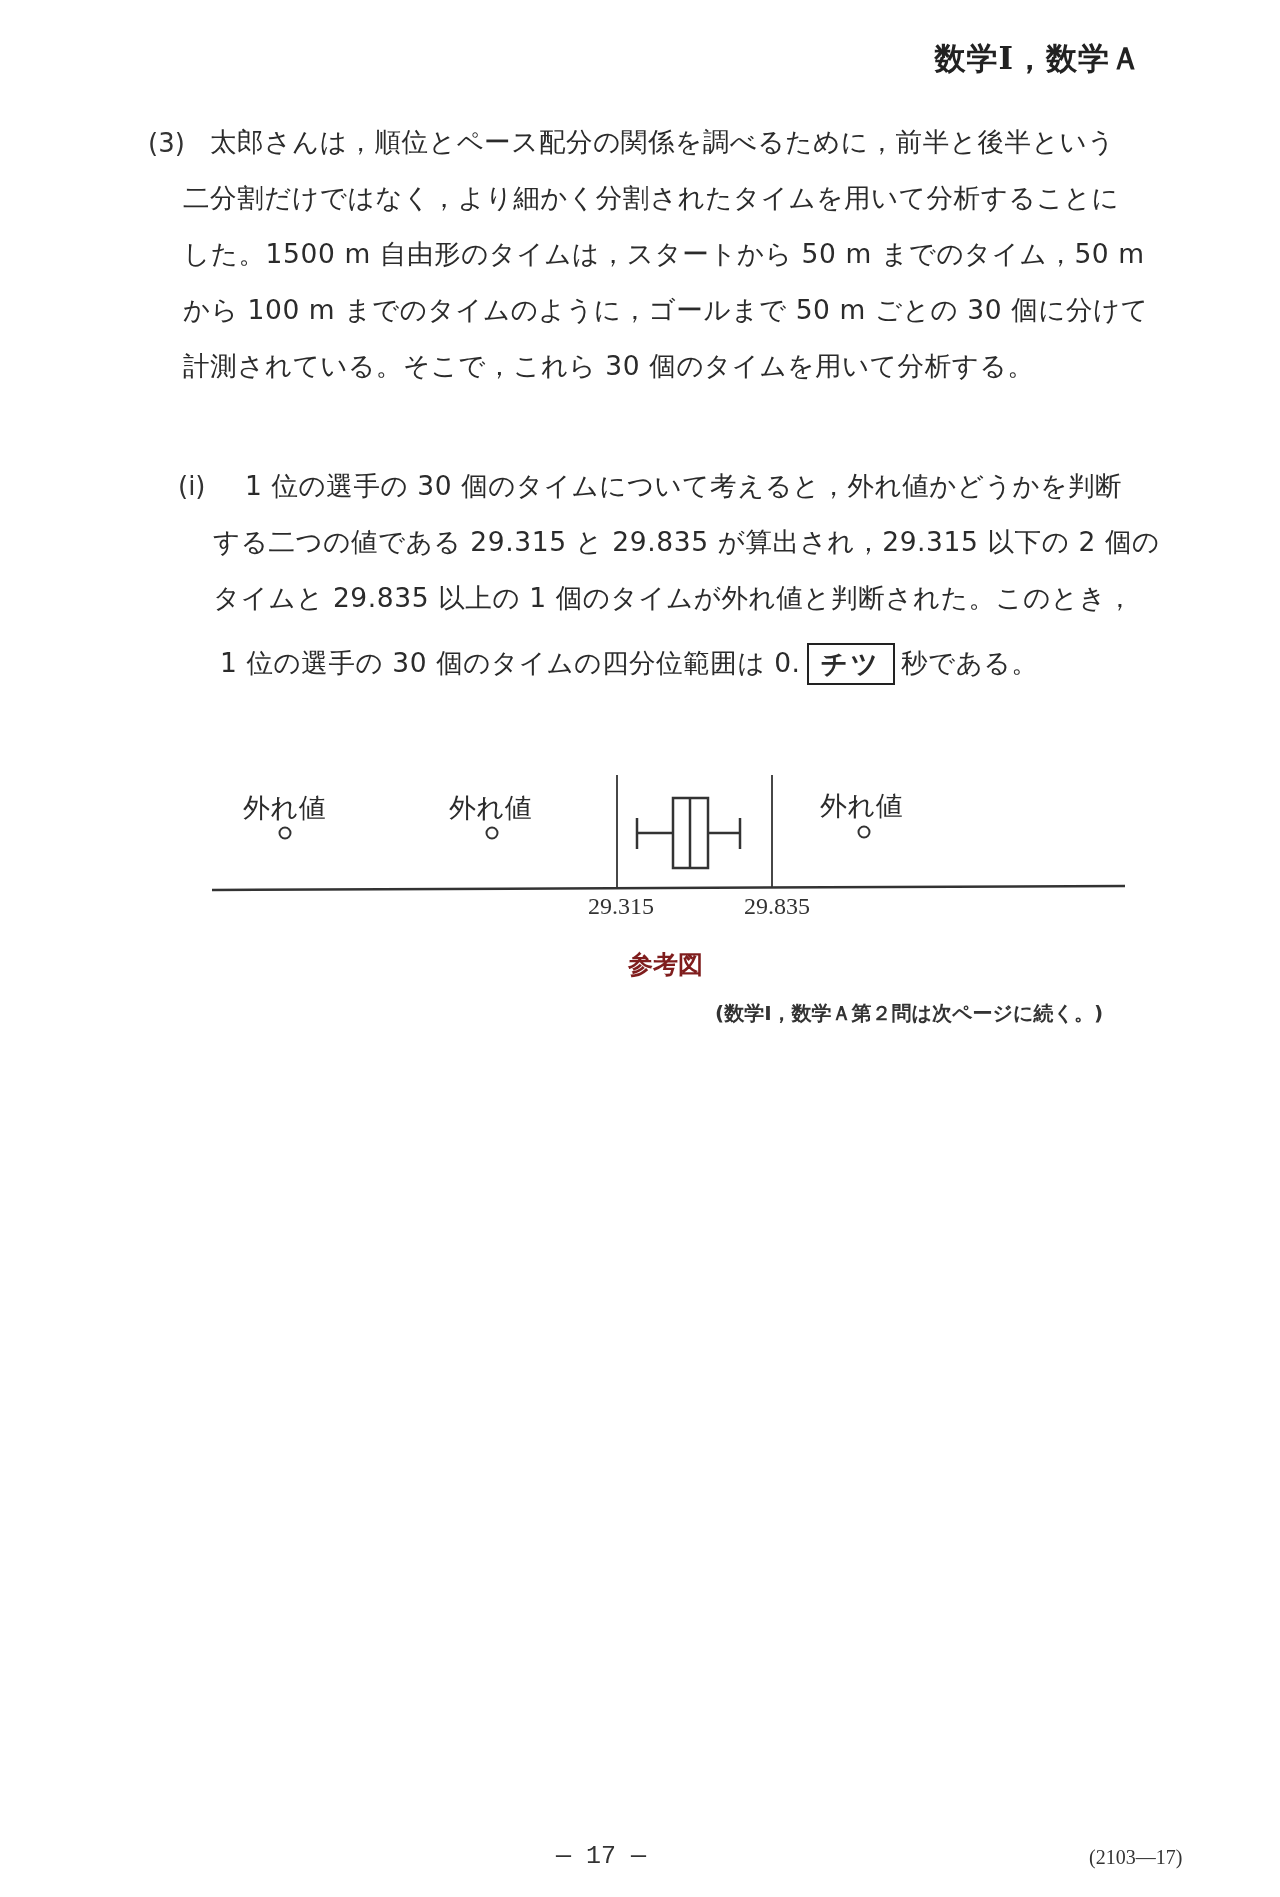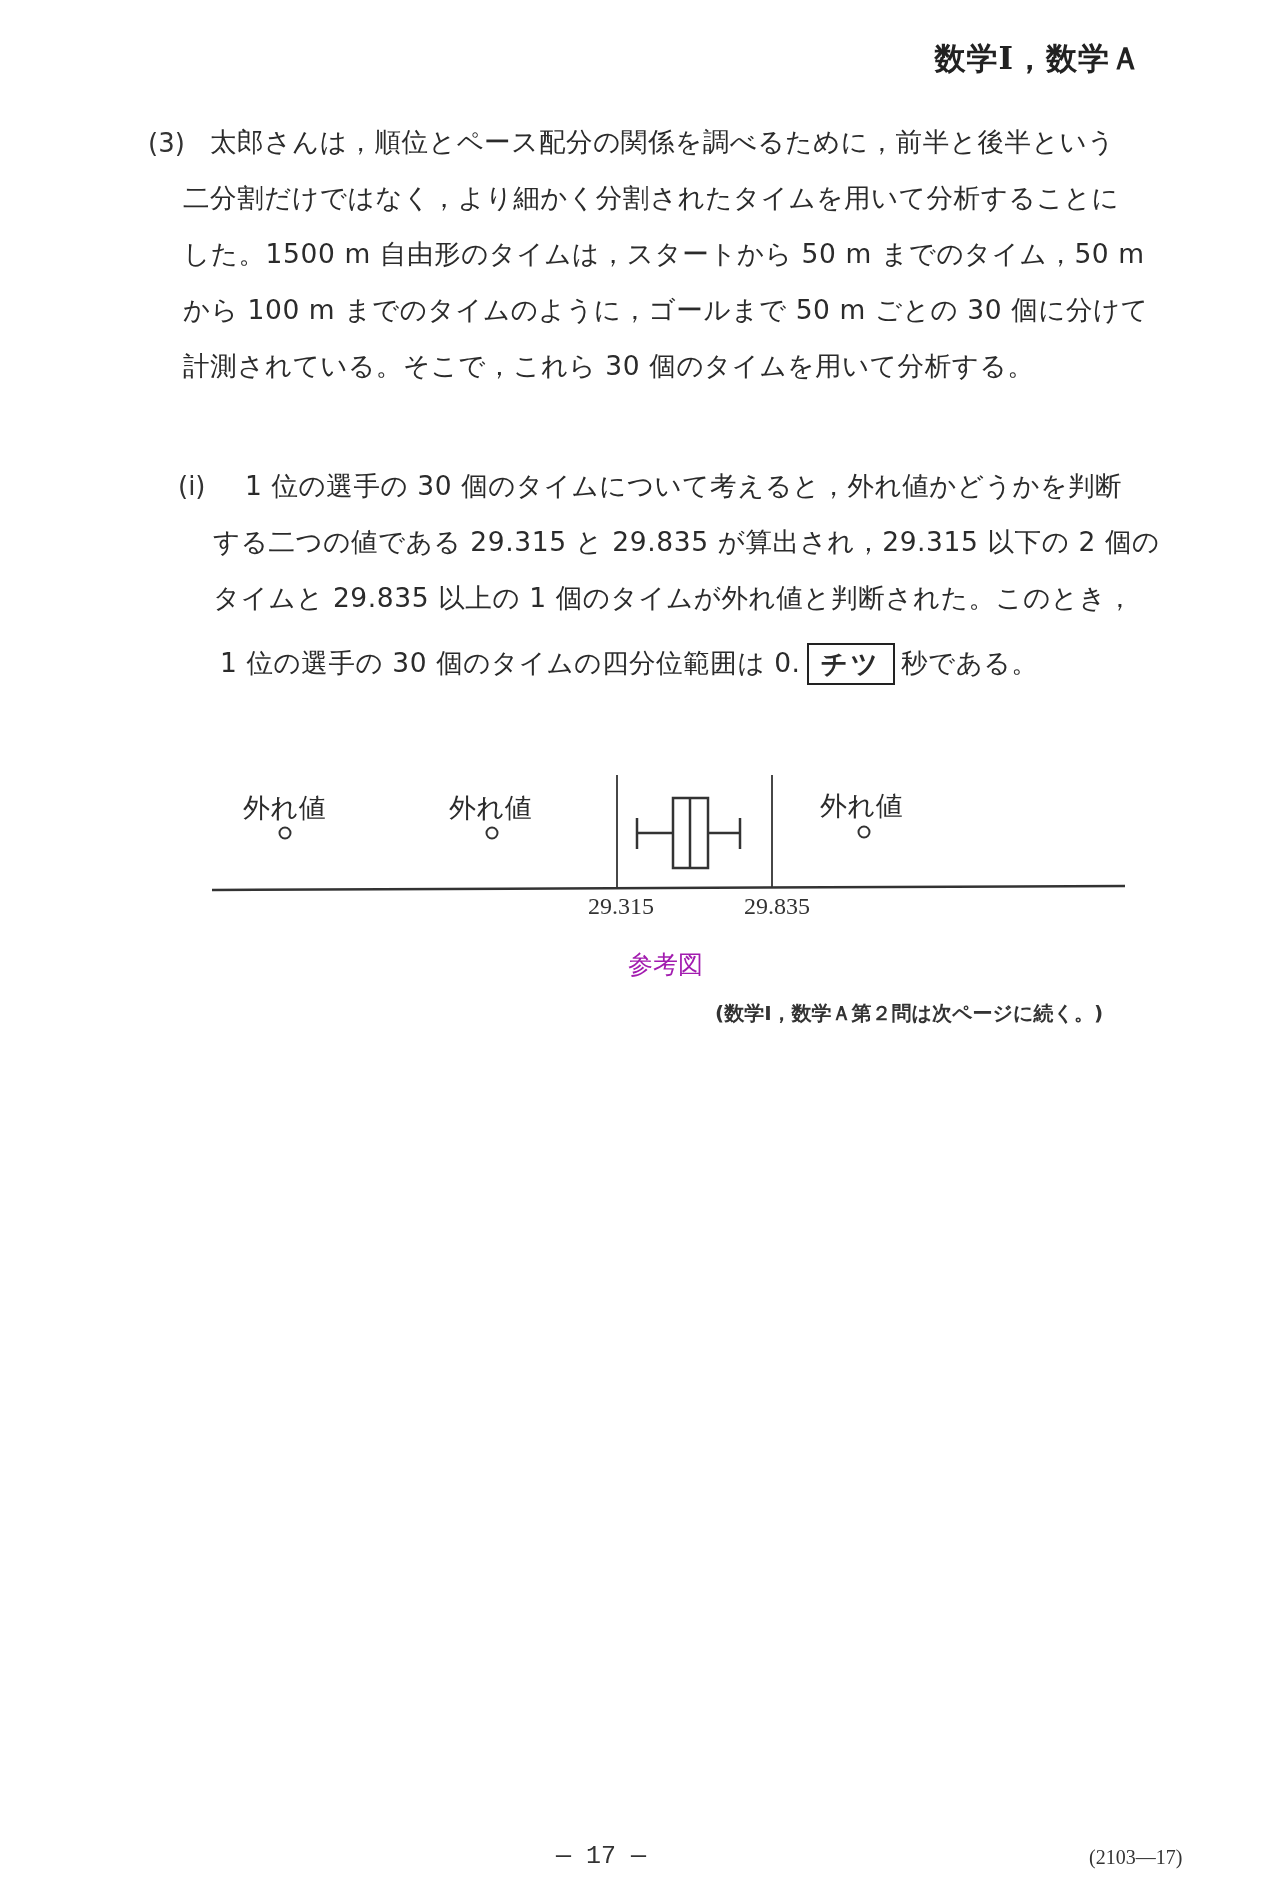--- a/index.html
+++ b/index.html
@@ -21,21 +21,21 @@
   .answer-box {
     display: inline-block; border: 2.5px solid #222; padding: 0 12px; margin: 0 6px;
     font-weight: bold; line-height: 38px; height: 38px; vertical-align: middle;
     letter-spacing: 3px;
   }
   .fig-label { position: absolute; font-size: 27px; color: #2b2b2b; letter-spacing: 0.5px; }
   .tick-label {
     position: absolute; font-size: 24px; color: #333;
     font-family: "Liberation Serif", "DejaVu Serif", serif;
   }
-  .caption { font-size: 25px; color: #a21caf; }
+  .caption { font-size: 25px; color: #7f1d1d; font-weight: bold; }
   .continue-note { font-size: 20px; font-weight: bold; color: #333; }
   .footer-page { font-size: 25px; color: #333; font-family: Liberation Mono, monospace; }
   .footer-code { font-size: 20px; color: #333; font-family: "Liberation Serif", "DejaVu Serif", serif; margin-left: 46px; }
   svg.figure { position: absolute; left: 0; top: 0; overflow: visible; }
 </style>
 </head>
 <body>
 
 <div class="abs header-title">数学Ⅰ，数学Ａ</div>
 

